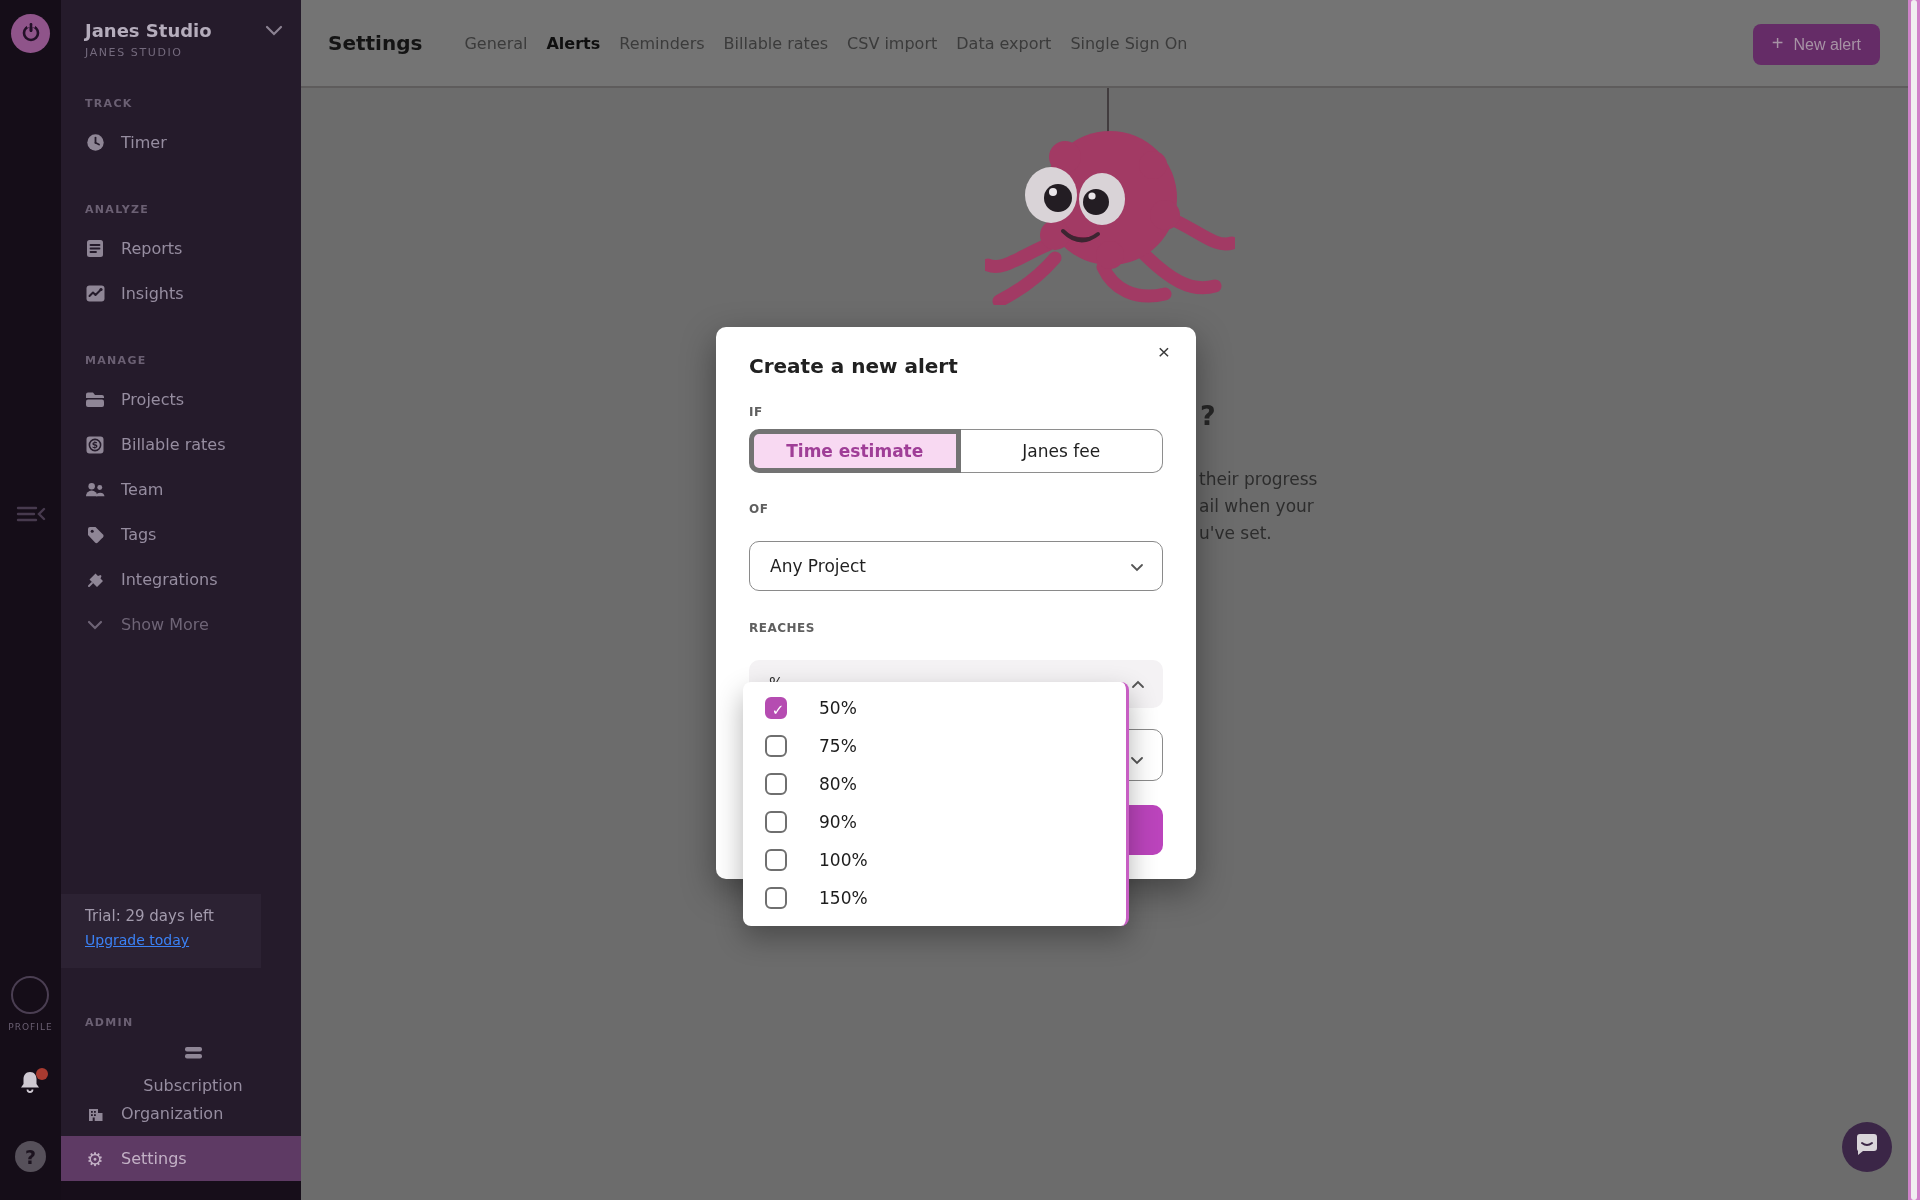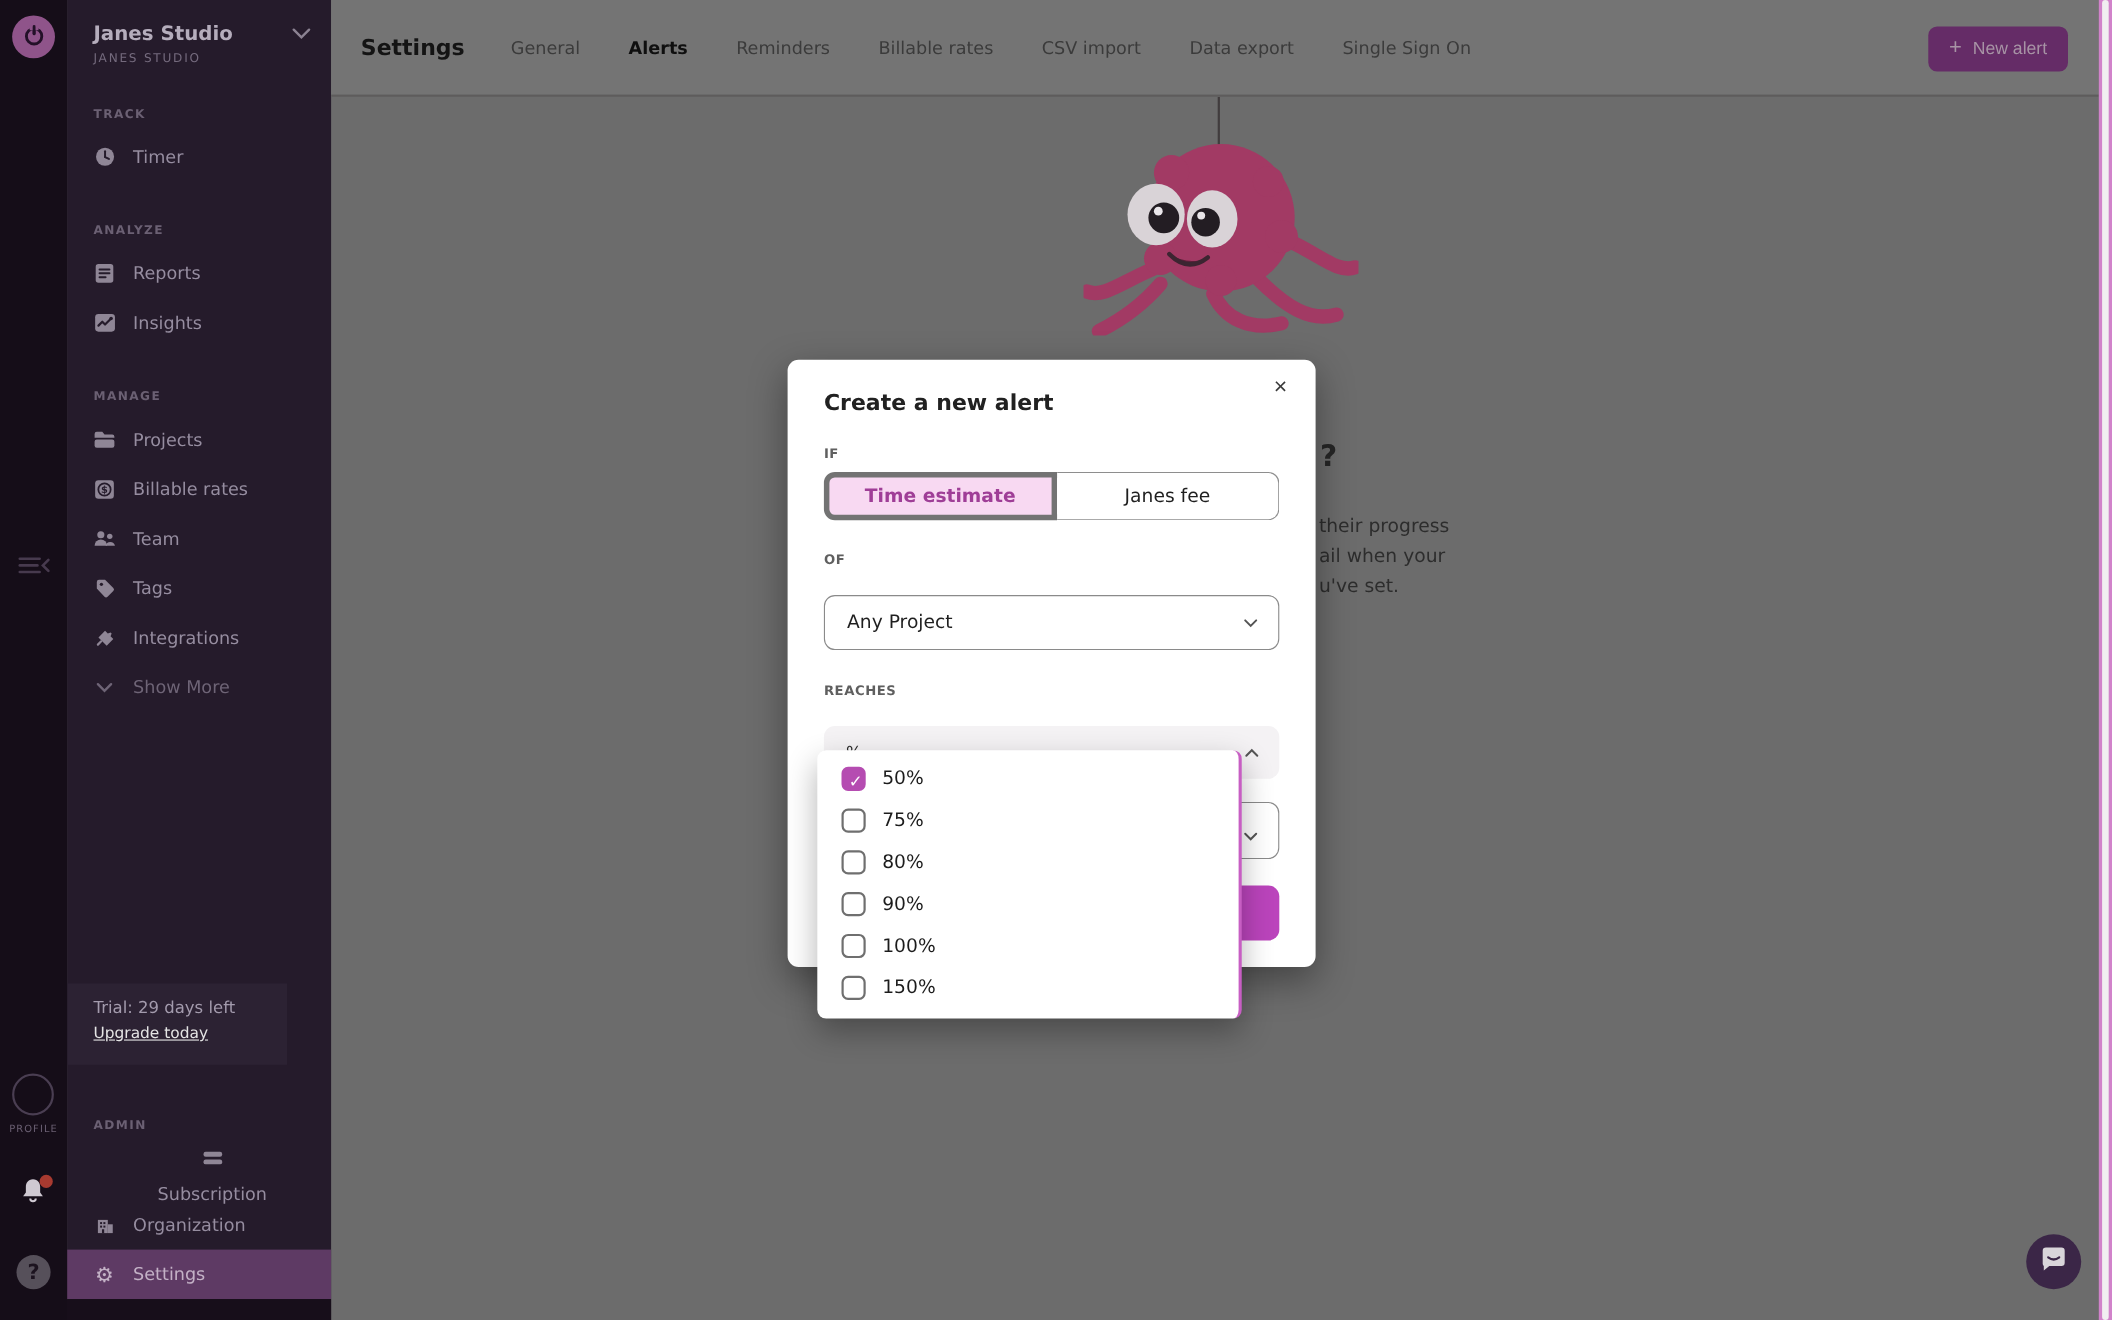--- a/index.html
+++ b/index.html
@@ -29,31 +29,31 @@
   .ws-name { font-size:18px; font-weight:600; color:#b5adbc; }
   .ws-sub { margin-top:5px; font-size:11px; letter-spacing:1.6px; color:#746a7d; }
   .side-label { margin:38px 0 10px 24px; font-size:11px; font-weight:bold; letter-spacing:1.3px; color:#6b6073; }
   .side-item { height:45px; display:flex; align-items:center; padding-left:24px; gap:16px;
     color:#968da0; font-size:16px; cursor:pointer; }
   .side-item .ic { width:20px; height:20px; display:flex; align-items:center; justify-content:center; }
   .side-item svg { display:block; }
   .side-item.dim { color:#6e6476; }
   .trial-box { position:absolute; left:0; top:894px; width:200px; height:74px; background:#2c2233; padding:13px 0 0 24px; }
   .trial-text { font-size:15px; color:#a39bad; }
-  .trial-link { display:inline-block; margin-top:7px; font-size:14px; color:#e5e5e5; text-decoration:underline; cursor:pointer; }
+  .trial-link { display:inline-block; margin-top:7px; font-size:14px; color:#3b82f6; text-decoration:underline; cursor:pointer; }
   .admin-label { position:absolute; top:1016px; margin:0 0 0 24px; }
   .admin-item { position:absolute; left:0; width:240px; }
   .admin-item.a0 { top:1046px;flex-direction:column; } .admin-item.a1 { top:1091px; }
   .admin-item.a2 { top:1136px; background:#5e3a64; color:#c3b1c6; }
   .sidebar-bottom-strip { position:absolute; left:0; bottom:0; width:240px; height:19px; background:#170e1a; }
   
   .topbar { position:absolute; left:301px; top:0; width:1607px; height:88px; background:#747474;
     border-bottom:2px solid #5e5c5c; display:flex; align-items:center; z-index:2; }
   .page-title { margin-left:27px; font-size:20px; font-weight:bold; color:#141414; }
-  .tabs { display:flex; margin-left:42px; gap:44px; }
+  .tabs { display:flex; margin-left:42px; gap:19px; }
   .tab { font-size:16px; color:#3b3b3b; cursor:pointer; white-space:nowrap; }
   .tab.active { color:#0f0f0f; font-weight:bold; }
   .new-alert-btn { position:absolute; right:28px; top:24px; height:41px; padding:0 19px; border-radius:8px;
     background:#652c67; color:#a793a5; font-size:16px; display:flex; align-items:center; gap:10px; cursor:pointer; border:none; }
   .new-alert-btn .plus { font-size:20px; font-weight:400; margin-top:-2px; }
   
   .thread { position:absolute; left:1107px; top:88px; width:2px; height:52px; background:#413c3e; }
   .mascot { position:absolute; left:985px; top:95px; }
   .frag-q { position:absolute; left:1200px; top:400px; font-size:27px; font-weight:600; color:#262626; }
   .frag-body { position:absolute; left:1199px; top:466px; font-size:17px; color:#2d2d2d; line-height:27px; }
@@ -81,21 +81,21 @@
   .select.filled { height:48px; background:#f4f2f4; border:none; font-size:15px; color:#2c2c2c; }
   .hidden-select { position:absolute; left:33px; right:33px; top:402px; height:52px; border:1.5px solid #8a8a8a;
     border-radius:10px; background:#fff; cursor:pointer; }
   .hidden-select .chev { position:absolute; right:18px; top:20px; }
   .primary-btn { position:absolute; right:33px; top:478px; width:154px; height:50px; border-radius:10px;
     background:#bb44bc; border:none; cursor:pointer; }
   
   .dropdown { position:absolute; left:743px; top:682px; width:386px; height:244px; background:#fff;
     border-radius:8px; border-right:3px solid #c75ec3; box-shadow:0 12px 28px rgba(0,0,0,.3);
     z-index:20; padding:7px 0; }
-  .dd-row { height:38px; display:flex; align-items:center; padding-left:22px; gap:15px; cursor:pointer; }
+  .dd-row { height:38px; display:flex; align-items:center; padding-left:22px; gap:32px; cursor:pointer; }
   .checkbox { width:22px; height:22px; border-radius:6px; border:2px solid #6f6f6f; background:#fff; position:relative; }
   .dd-row.checked .checkbox { background:#b54cb1; border-color:#b54cb1; }
   .dd-row.checked .checkbox::after { content:"✓"; position:absolute; left:0; top:0; width:22px; height:22px;
     display:flex; align-items:center; justify-content:center; color:#fff; font-size:15px; font-weight:bold; }
   .dd-label { font-size:17px; color:#1c1c1c; }
 </style>
 </head>
 <body>
 
 <div class="screen">

